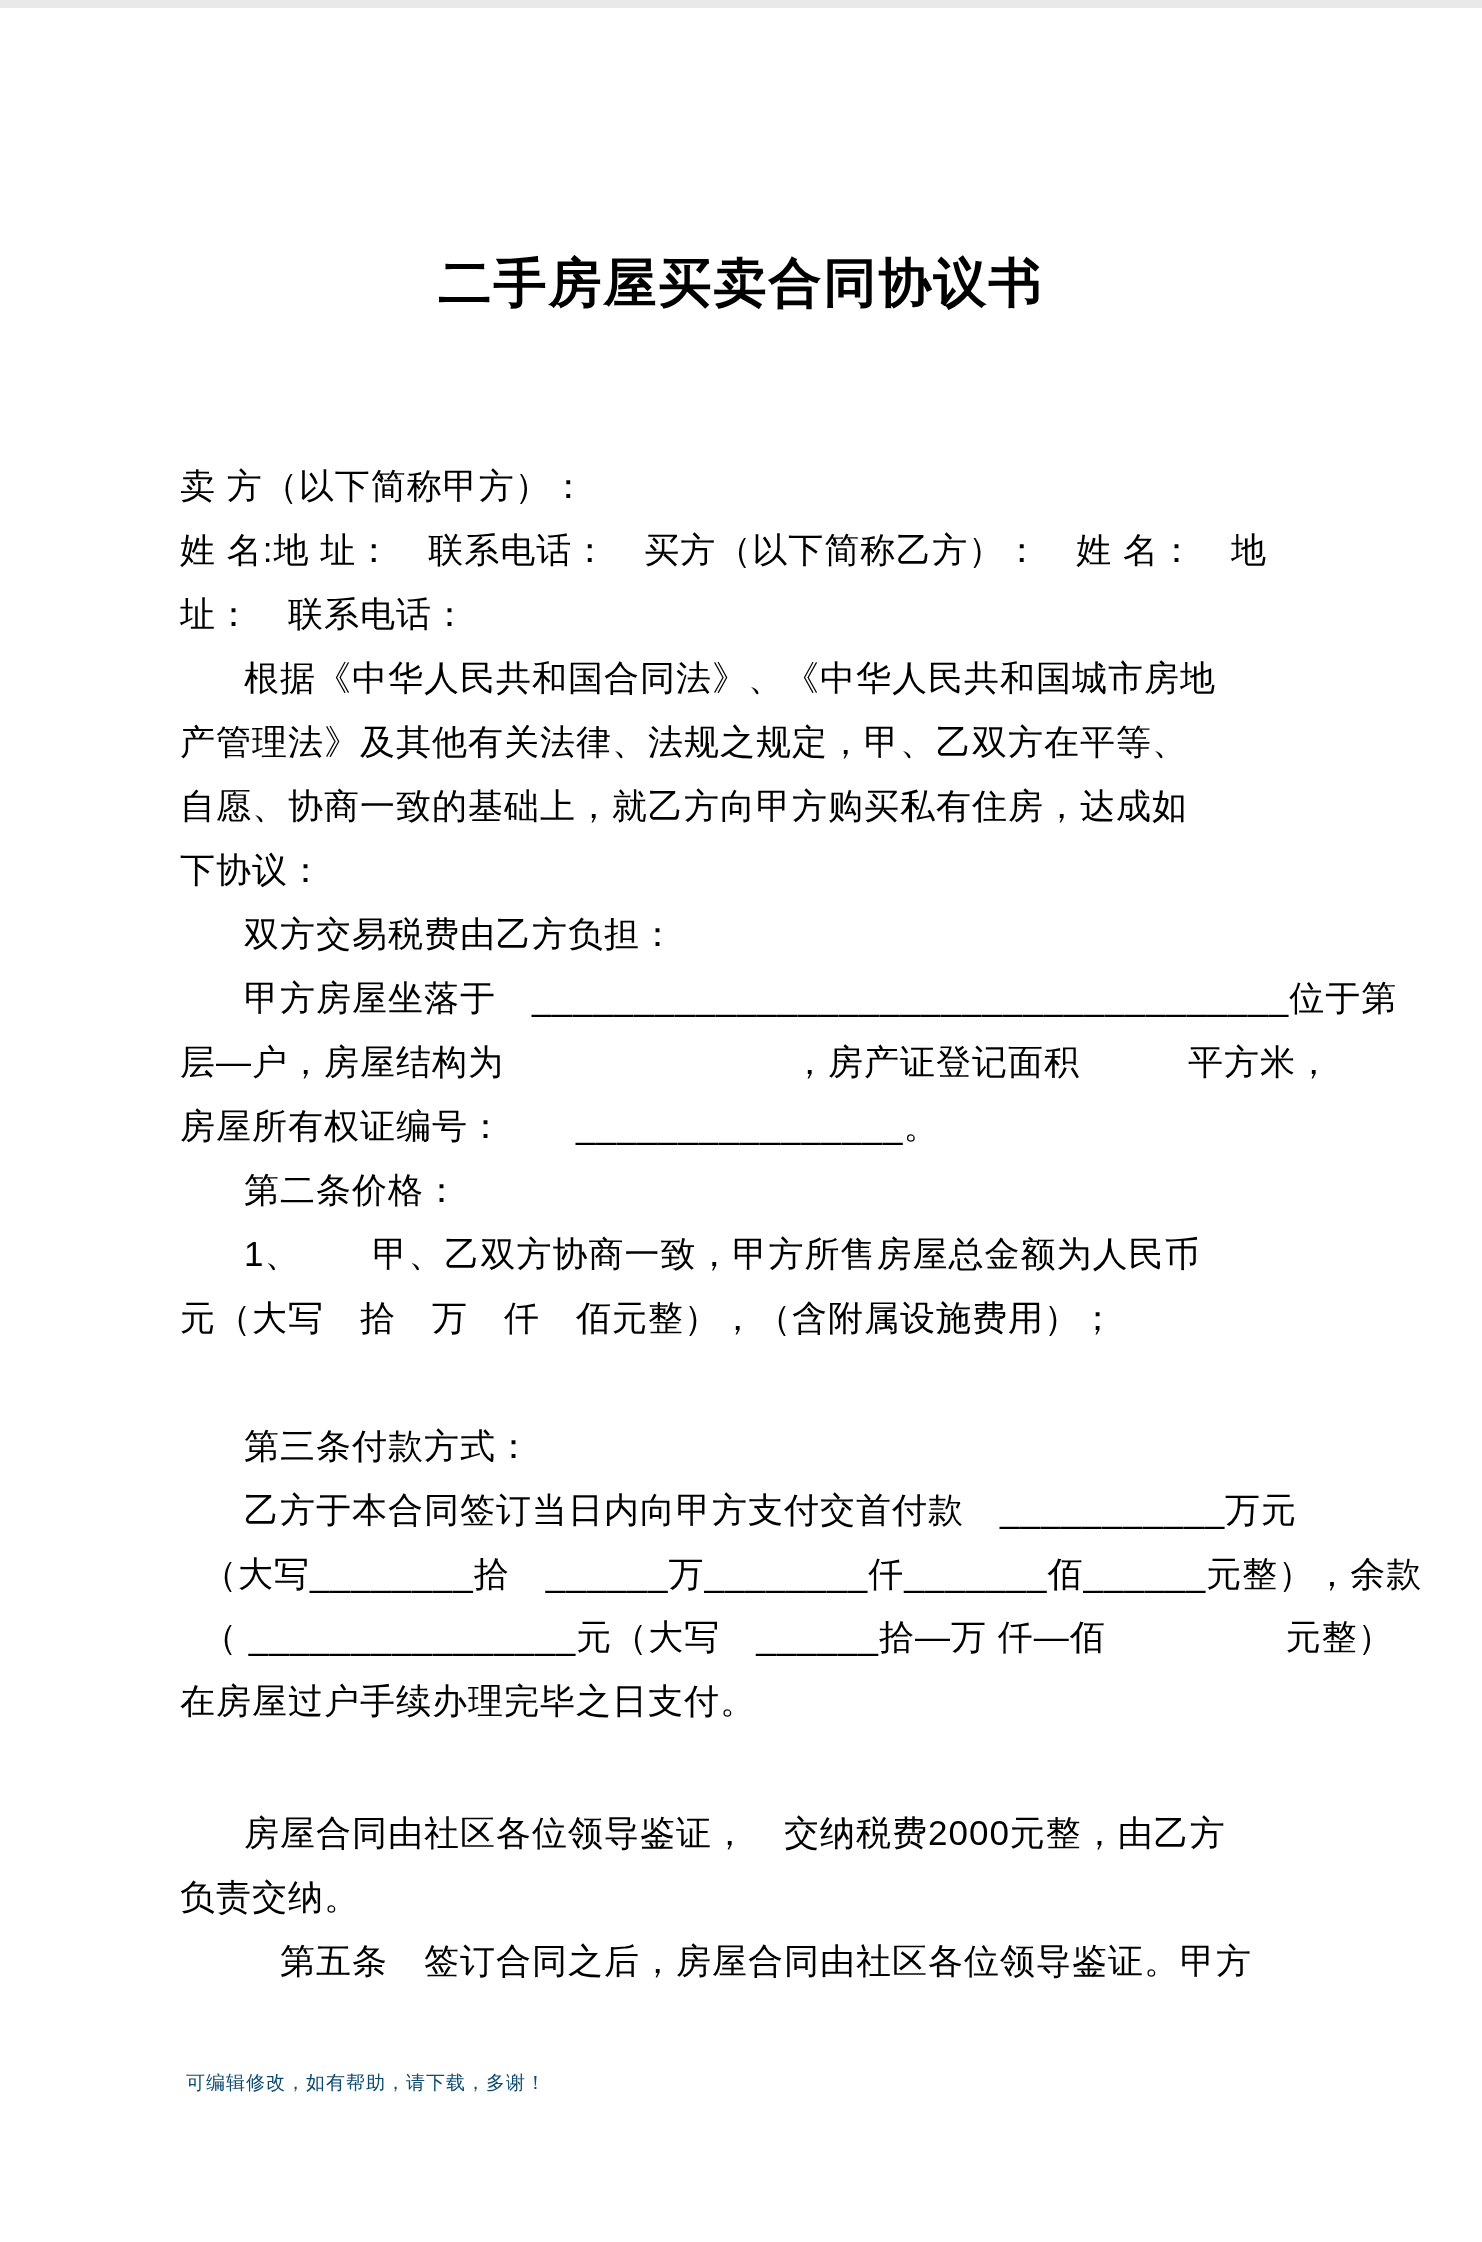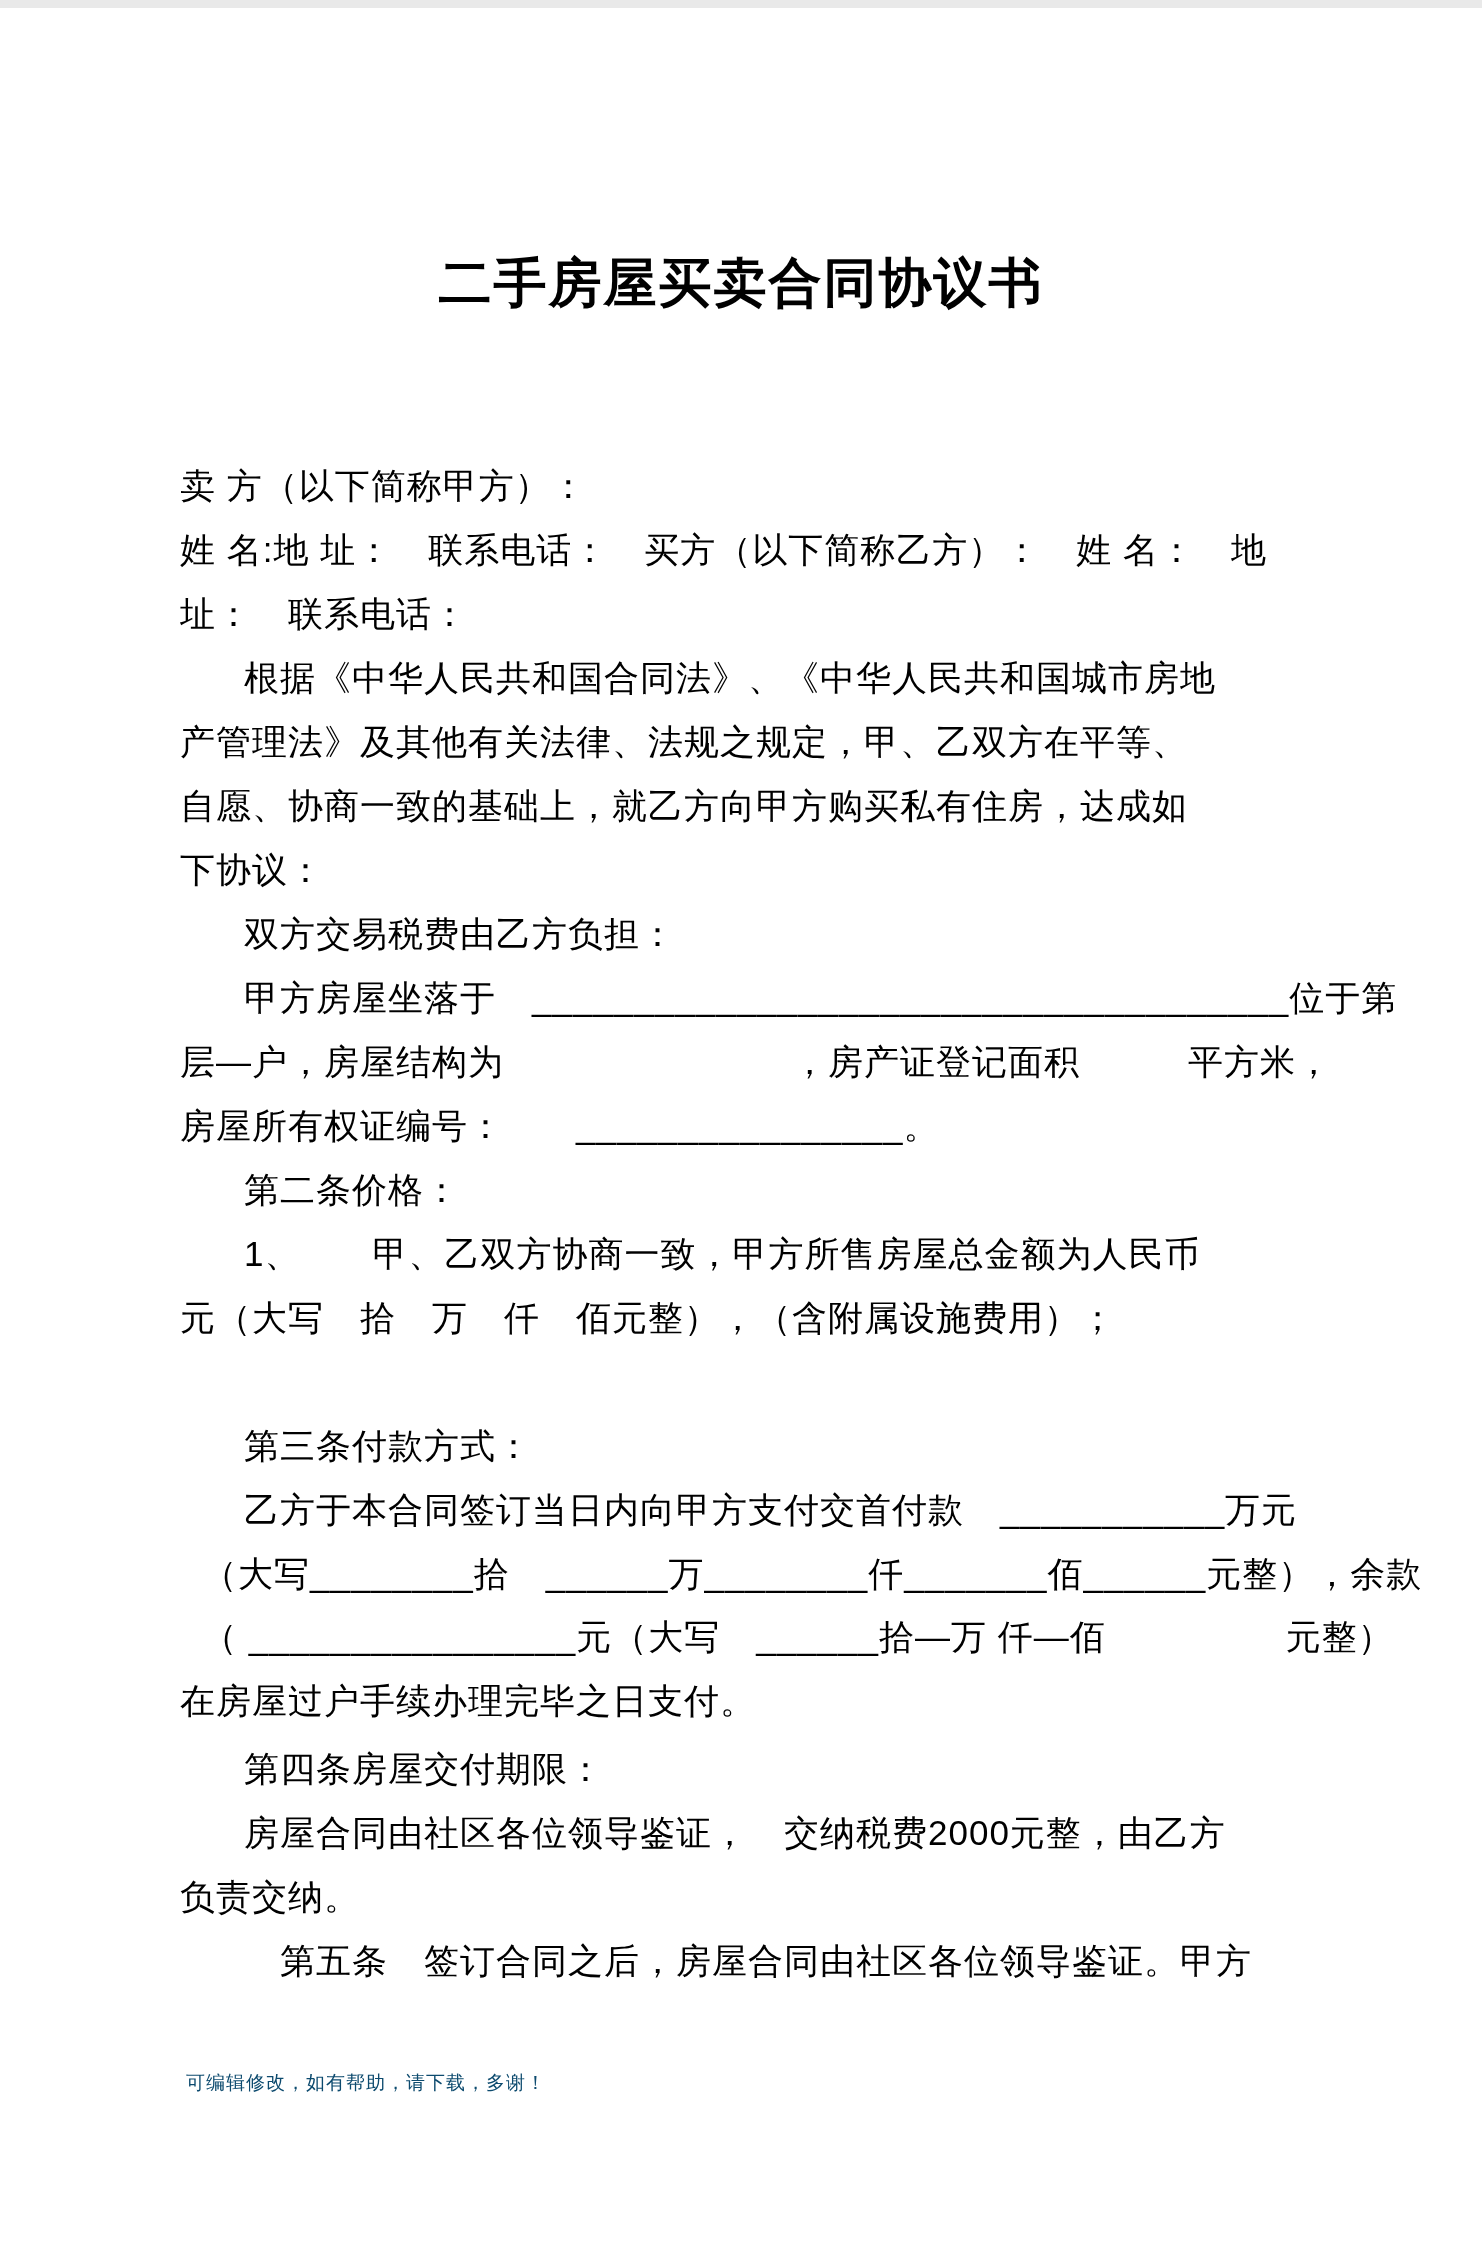--- a/index.html
+++ b/index.html
@@ -68,20 +68,19 @@
   <div class="line m0" style="top:1033px">层—户，房屋结构为　　　　　　　　，房产证登记面积　　　平方米，</div>
   <div class="line m0" style="top:1097px">房屋所有权证编号：　　________________。</div>
   <div class="line m1" style="top:1161px">第二条价格：</div>
   <div class="line m1" style="top:1225px">1、　　甲、乙双方协商一致，甲方所售房屋总金额为人民币</div>
   <div class="line m0" style="top:1289px">元（大写　拾　万　仟　佰元整），（含附属设施费用）；</div>
   <div class="line m1" style="top:1417px">第三条付款方式：</div>
   <div class="line m1" style="top:1481px">乙方于本合同签订当日内向甲方支付交首付款　___________万元</div>
   <div class="line m2" style="top:1545px">（大写________拾　______万________仟_______佰______元整），余款</div>
   <div class="line m2" style="top:1608px">（ ________________元（大写　______拾—万 仟—佰　　　　　元整）</div>
   <div class="line m0" style="top:1672px">在房屋过户手续办理完毕之日支付。</div>
-  <div class="line m1" style="top:1740px">第四条房屋交付期限：</div>
   <div class="line m1" style="top:1804px">房屋合同由社区各位领导鉴证，　交纳税费2000元整，由乙方</div>
   <div class="line m0" style="top:1868px">负责交纳。</div>
   <div class="line m3" style="top:1932px">第五条　签订合同之后，房屋合同由社区各位领导鉴证。甲方</div>
 
   <div class="footer">可编辑修改，如有帮助，请下载，多谢！</div>
 
 </div>
 
 </body></html>

